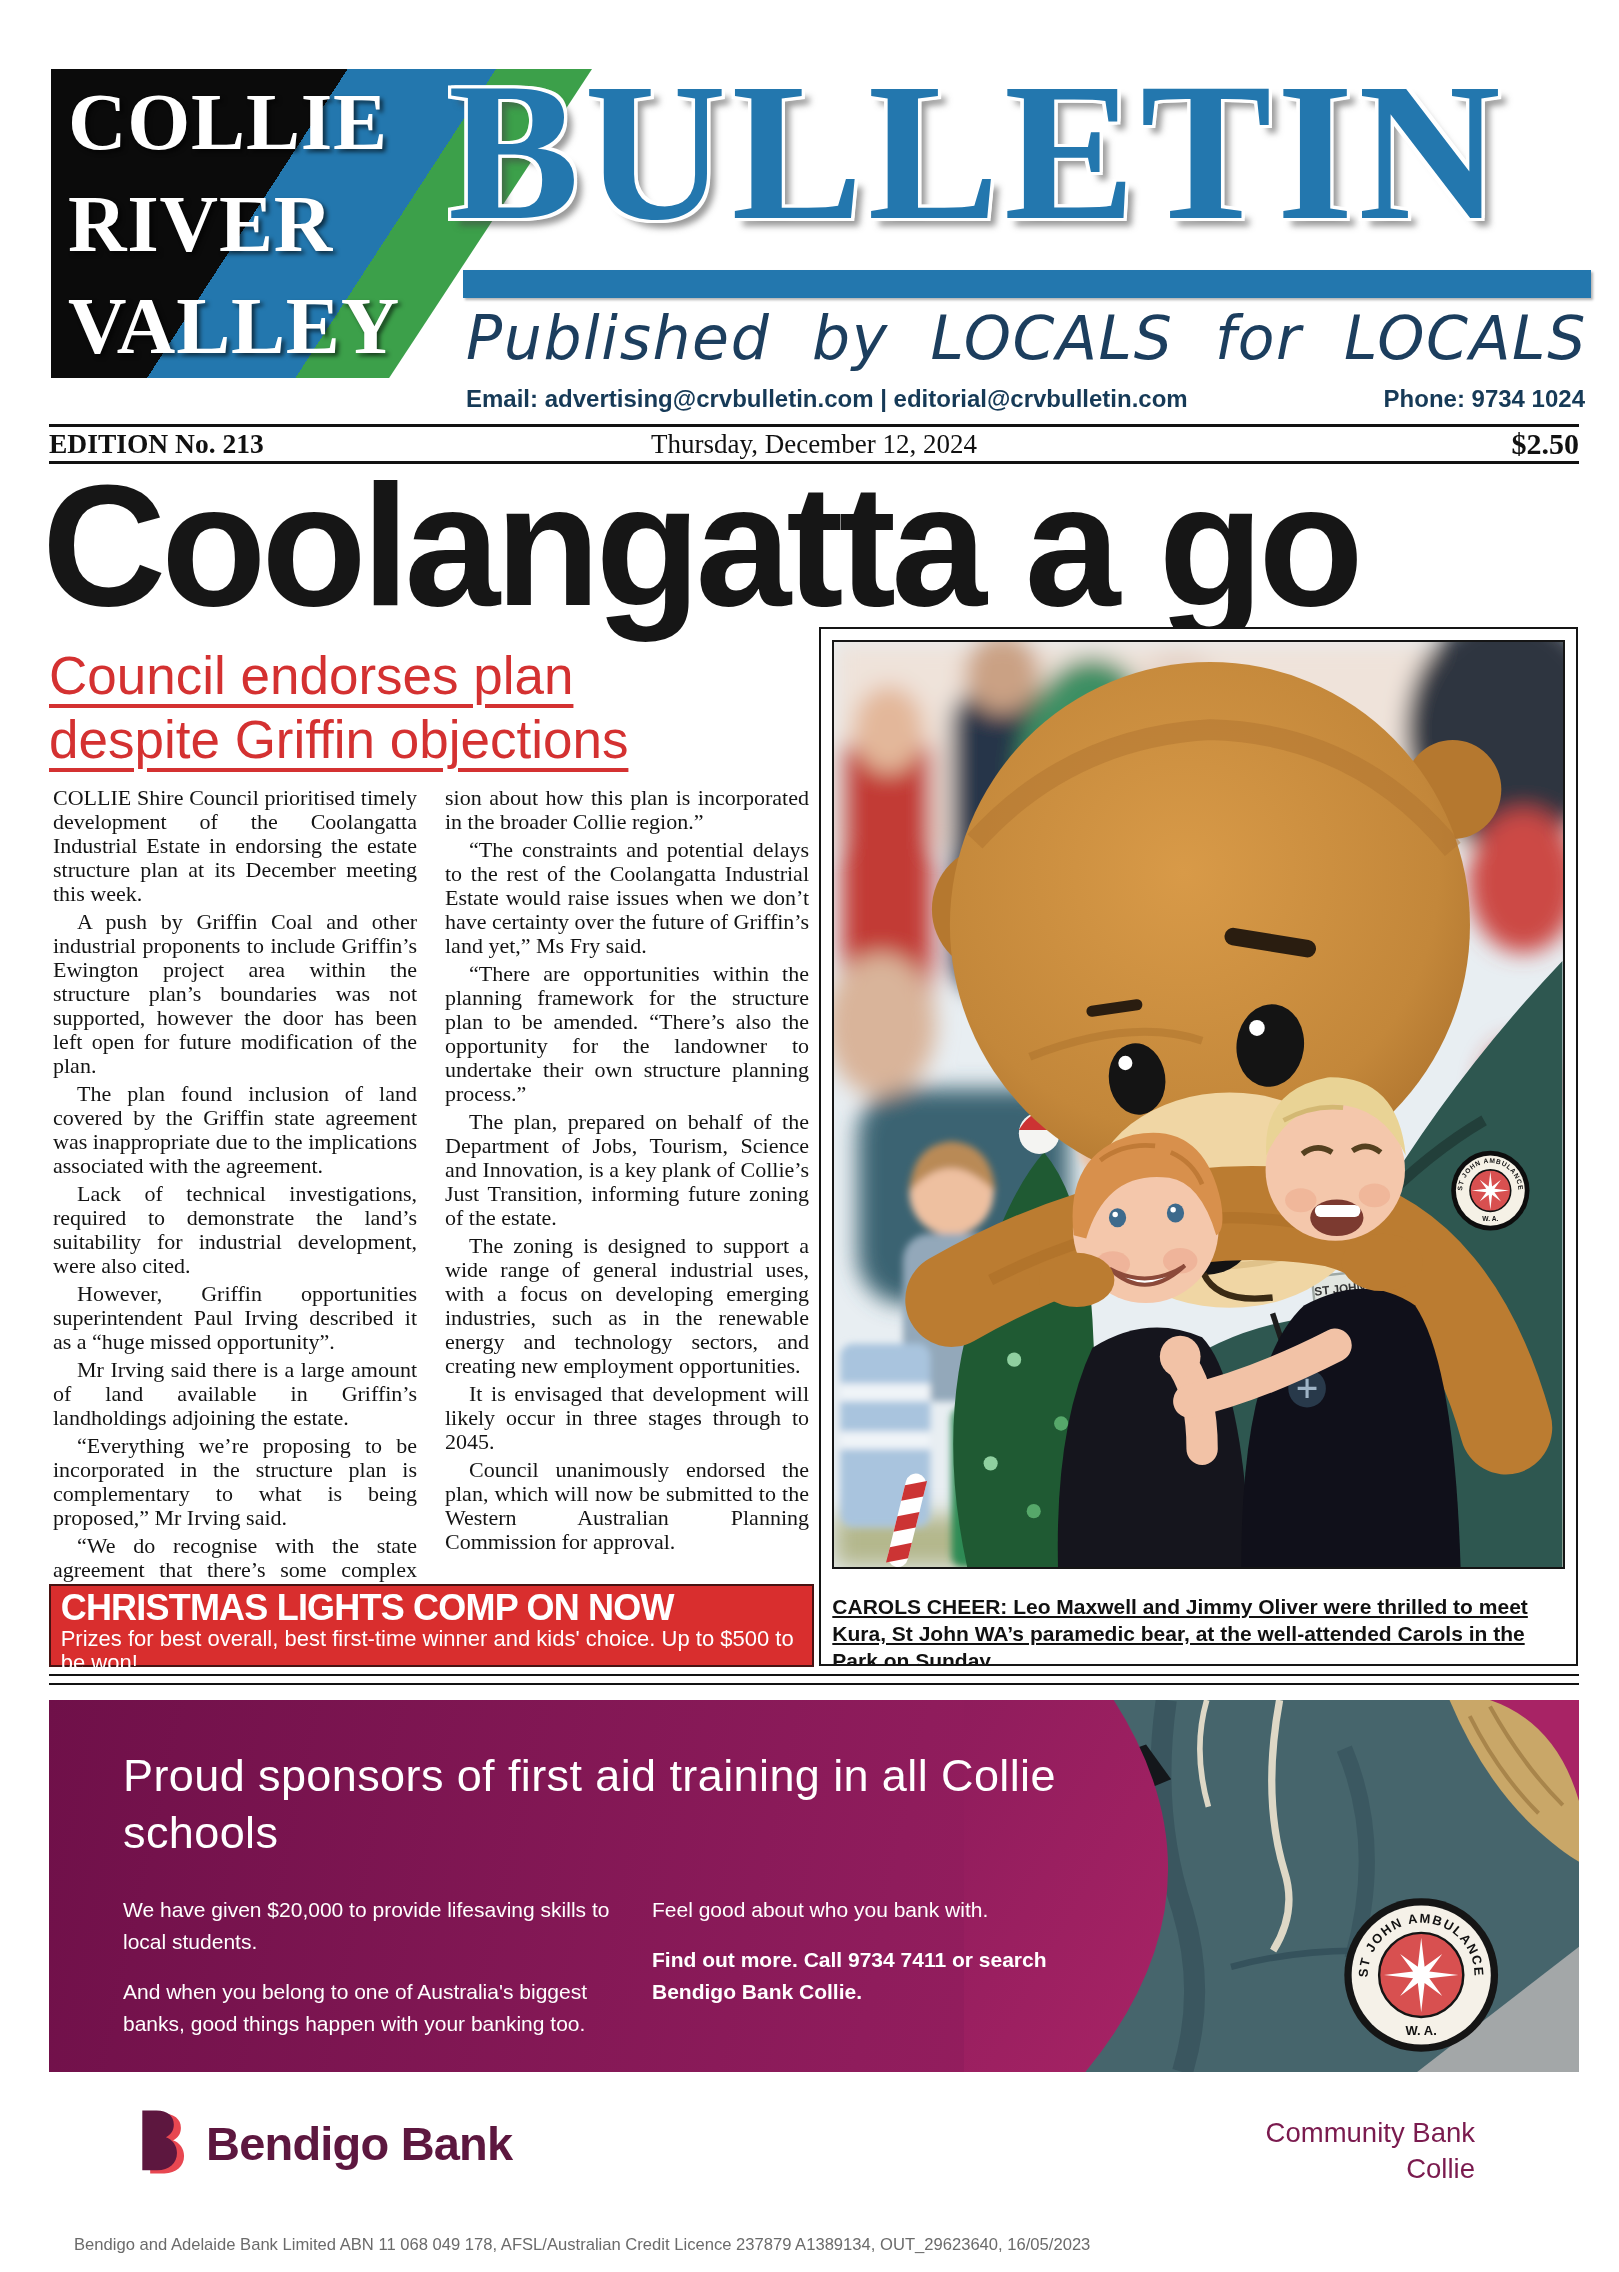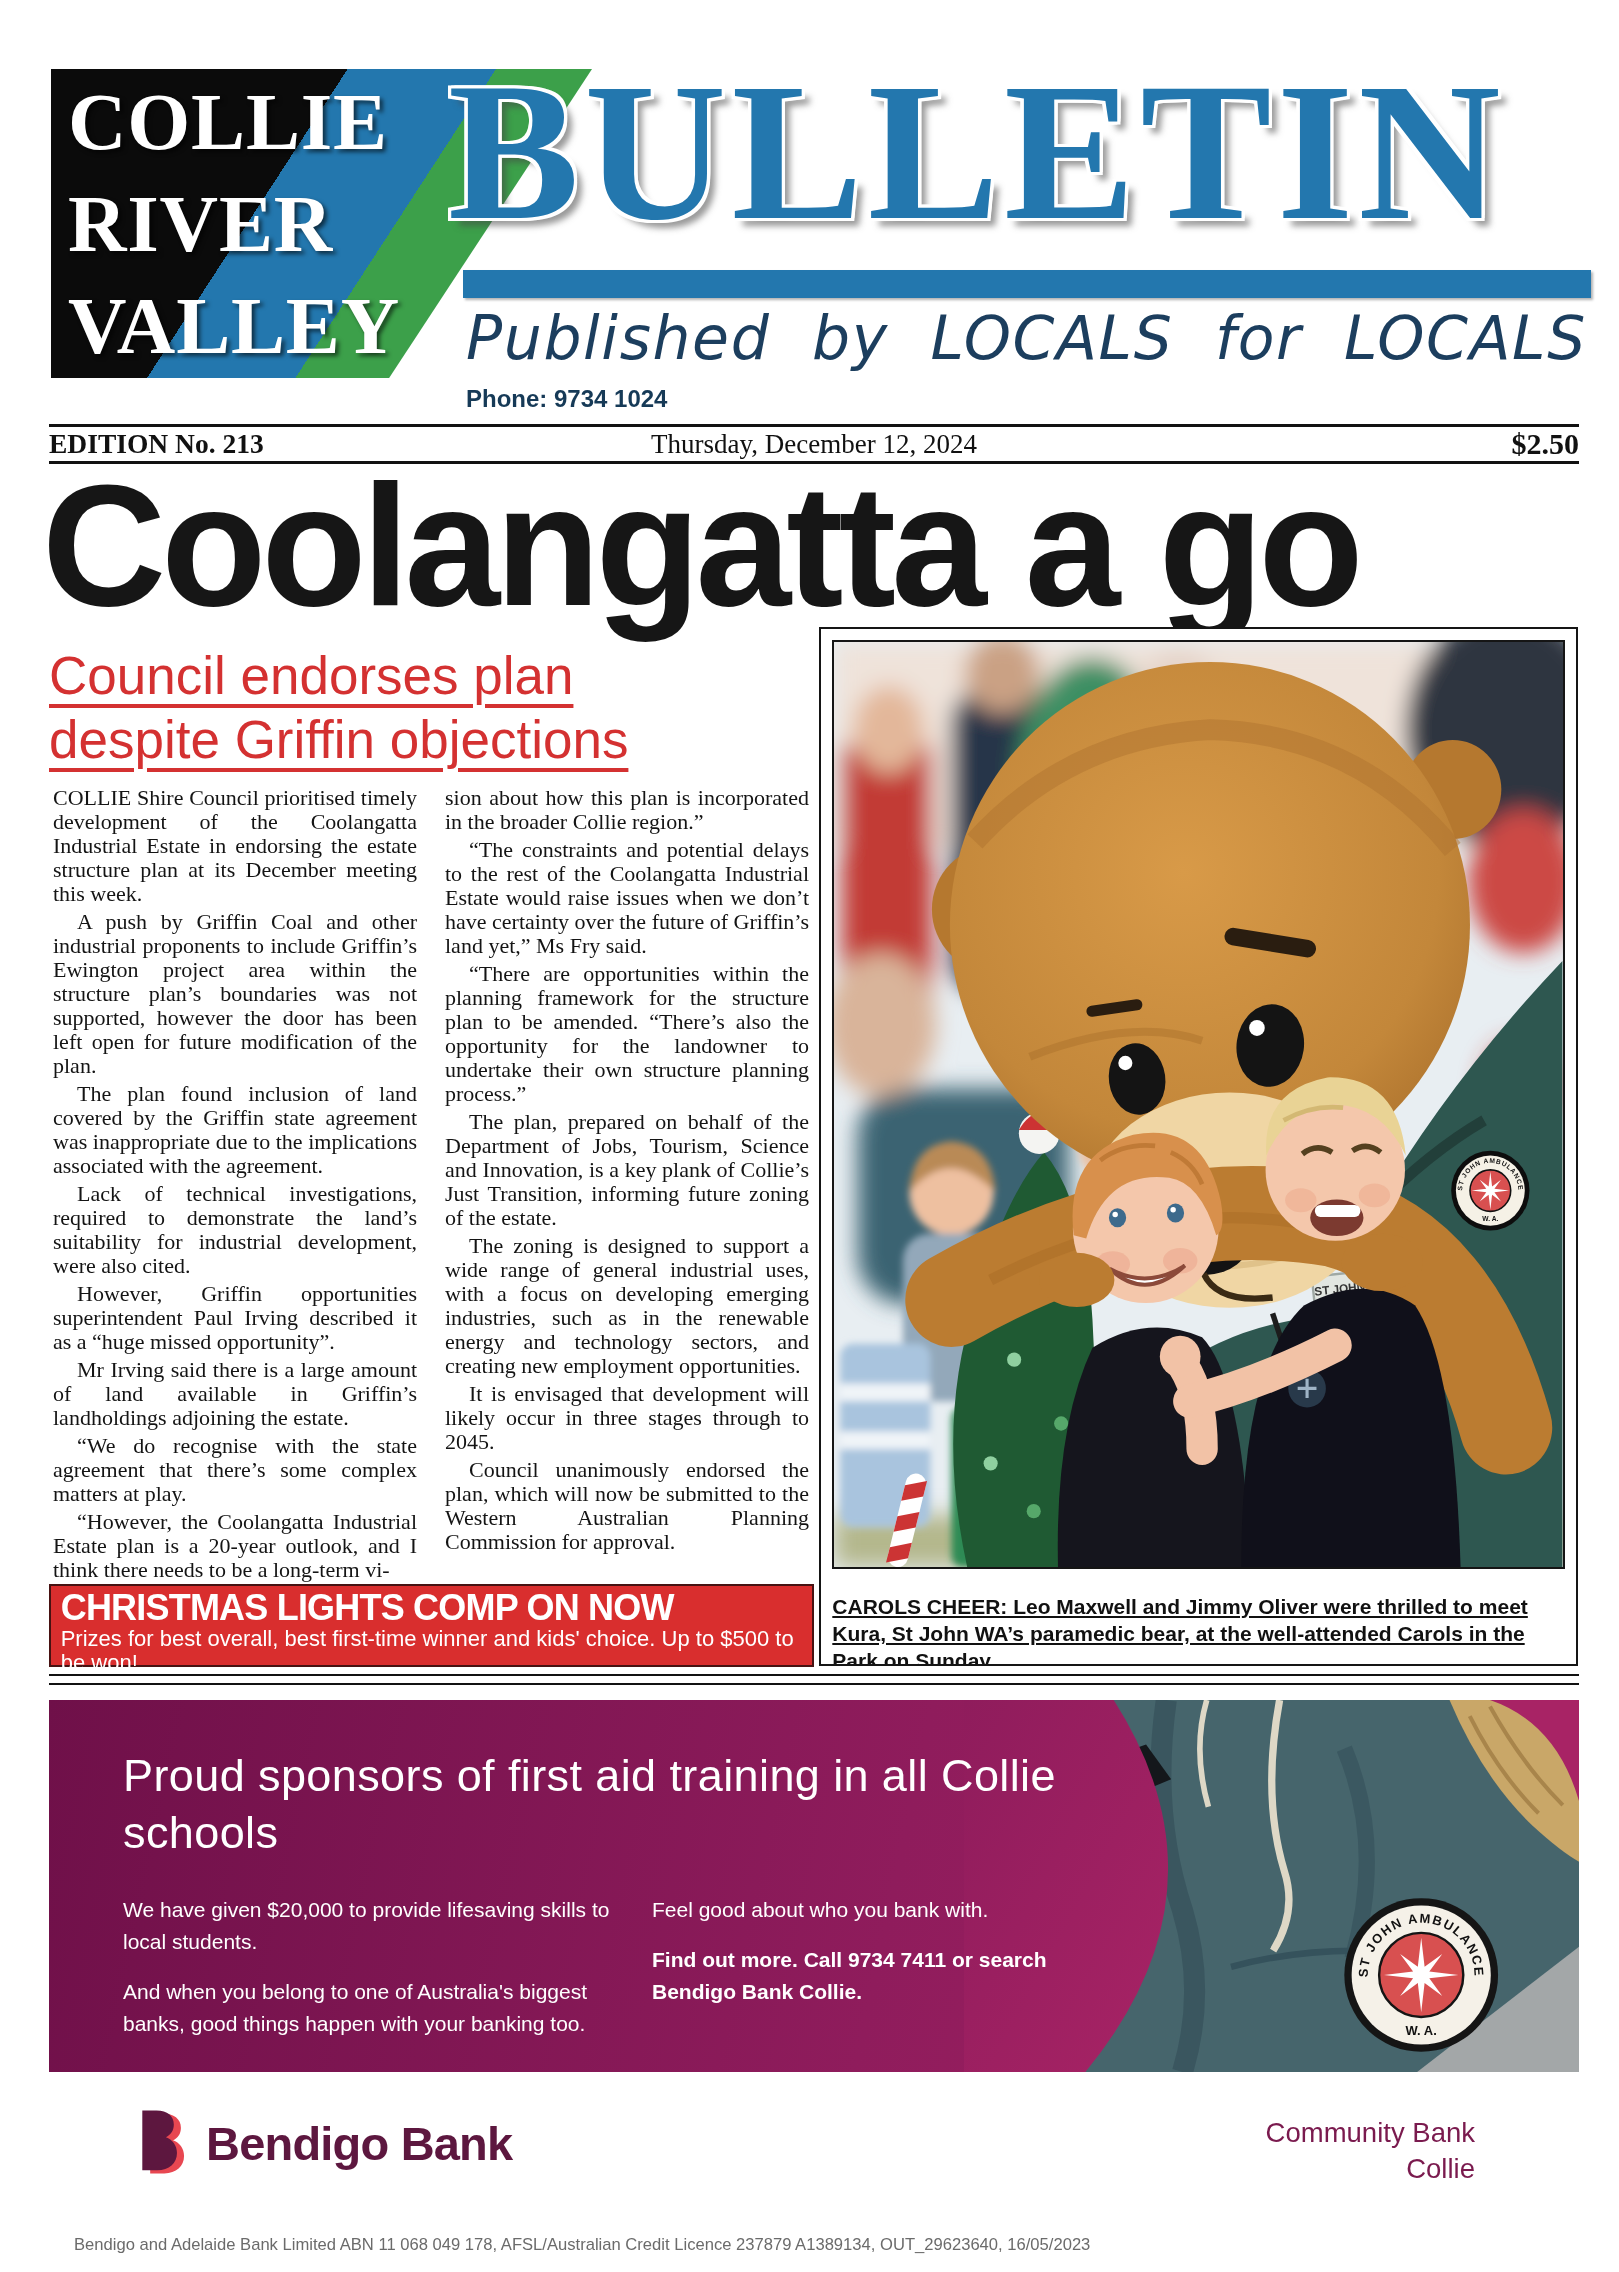--- a/index.html
+++ b/index.html
@@ -83,20 +83,24 @@
   <div class="logo-box"></div>
   <div class="logo-text">
     <div>COLLIE</div>
     <div>RIVER</div>
     <div>VALLEY</div>
   </div>
   <div class="mast-title">BULLETIN</div>
   <div class="mast-bar"></div>
   <div class="tagline">Published by LOCALS for LOCALS</div>
   <div class="contact-row">
+    <div>
+      <span>Email:</span>
+      <span>advertising@crvbulletin.com | editorial@crvbulletin.com</span>
+    </div>
     <div>Phone: 9734 1024</div>
   </div>
 
   <div class="edition-bar">
     <div class="edition-no">EDITION No. 213</div>
     <div class="edition-date">Thursday, December 12, 2024</div>
     <div class="edition-price">$2.50</div>
   </div>
 
   <div class="headline">Coolangatta a go</div>
@@ -105,20 +109,21 @@
     <div><span>despite Griffin objections</span></div>
   </div>
 
   <div class="col col1">
     <p>COLLIE Shire Council prioritised timely development of the Coolangatta Industrial Estate in endorsing the estate structure plan at its December meeting this week.</p>
     <p>A push by Griffin Coal and other industrial proponents to include Griffin’s Ewington project area within the structure plan’s boundaries was not supported, however the door has been left open for future modification of the plan.</p>
     <p>The plan found inclusion of land covered by the Griffin state agreement was inappropriate due to the implications associated with the agreement.</p>
     <p>Lack of technical investigations, required to demonstrate the land’s suitability for industrial development, were also cited.</p>
     <p>However, Griffin opportunities superintendent Paul Irving described it as a “huge missed opportunity”.</p>
     <p>Mr Irving said there is a large amount of land available in Griffin’s landholdings adjoining the estate.</p>
+    <p>“Everything we’re proposing to be incorporated in the structure plan is complementary to what is being proposed,” Mr Irving said.</p>
     <p>“We do recognise with the state agreement that there’s some complex matters at play.</p>
     <p>“However, the Coolangatta Industrial Estate plan is a 20-year outlook, and I think there needs to be a long-term vi-</p>
   </div>
   <div class="col col2">
     <p>sion about how this plan is incorporated in the broader Collie region.”</p>
     <p>“The constraints and potential delays to the rest of the Coolangatta Industrial Estate would raise issues when we don’t have certainty over the future of Griffin’s land yet,” Ms Fry said.</p>
     <p>“There are opportunities within the planning framework for the structure plan to be amended. “There’s also the opportunity for the landowner to undertake their own structure planning process.”</p>
     <p>The plan, prepared on behalf of the Department of Jobs, Tourism, Science and Innovation, is a key plank of Collie’s Just Transition, informing future zoning of the estate.</p>
     <p>The zoning is designed to support a wide range of general industrial uses, with a focus on developing emerging industries, such as in the renewable energy and technology sectors, and creating new employment opportunities.</p>
     <p>It is envisaged that development will likely occur in three stages through to 2045.</p>

